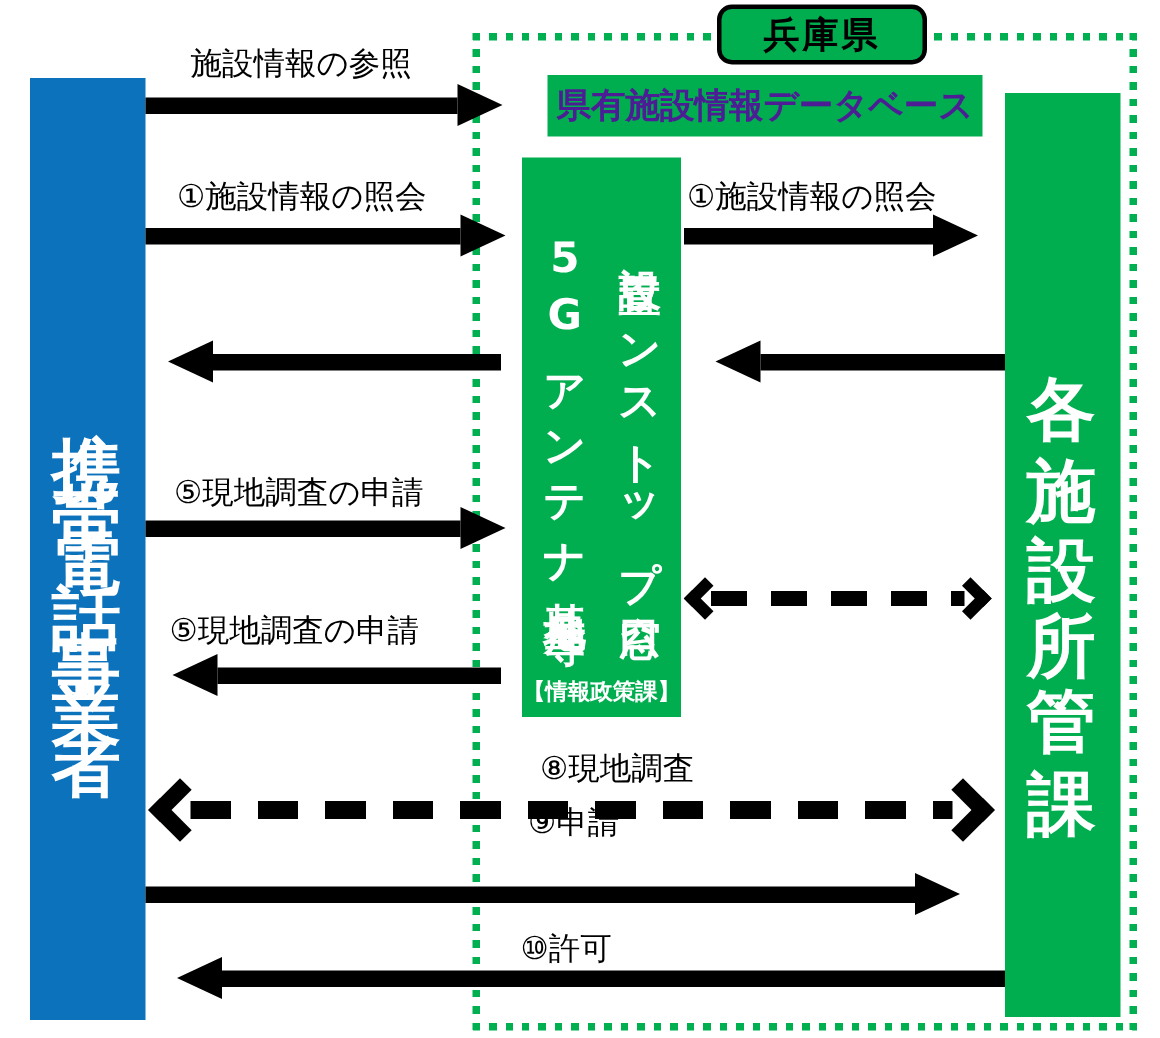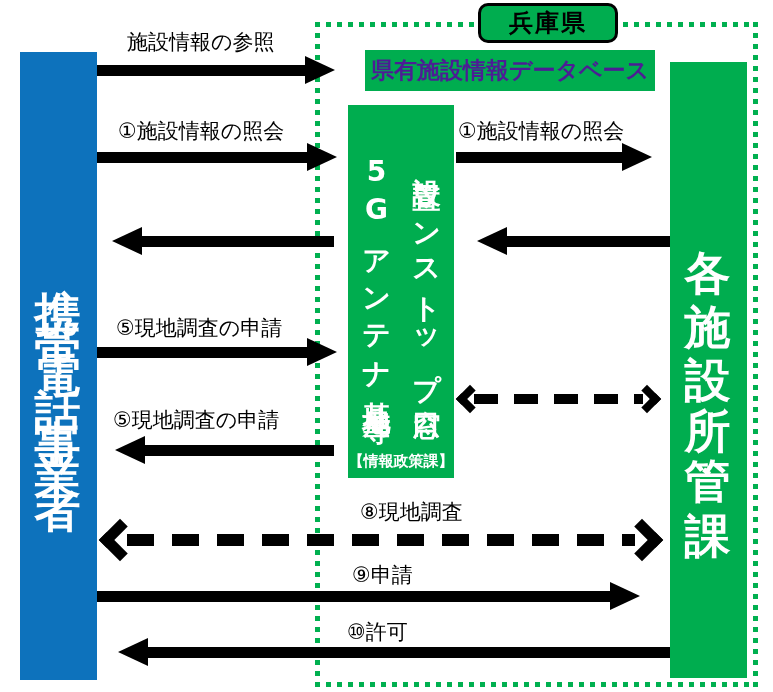--- a/index.html
+++ b/index.html
@@ -137,21 +137,21 @@
     <div class="shaft"></div>
   </div>
 
   <div class="flow-label" style="left:318px;top:498px;margin-left:42px;">⑧現地調査</div>
   <div class="arrow big" style="left:105px;top:518px;width:552px;height:44px;">
     <div class="chev chev-left"></div>
     <div class="shaft-dashed-big"></div>
     <div class="chev chev-right"></div>
   </div>
 
-  <div class="flow-label" style="left:352px;top:561px;">⑨申請</div>
+  <div class="flow-label" style="left:352px;top:534px;">⑨申請</div>
   <div class="arrow" style="left:97px;top:582px;width:543px;height:28px;">
     <div class="shaft"></div>
     <div class="head-right"></div>
   </div>
 
   <div class="flow-label" style="left:347px;top:618px;">⑩許可</div>
   <div class="arrow" style="left:118px;top:638px;width:552px;height:28px;">
     <div class="head-left"></div>
     <div class="shaft"></div>
   </div>

